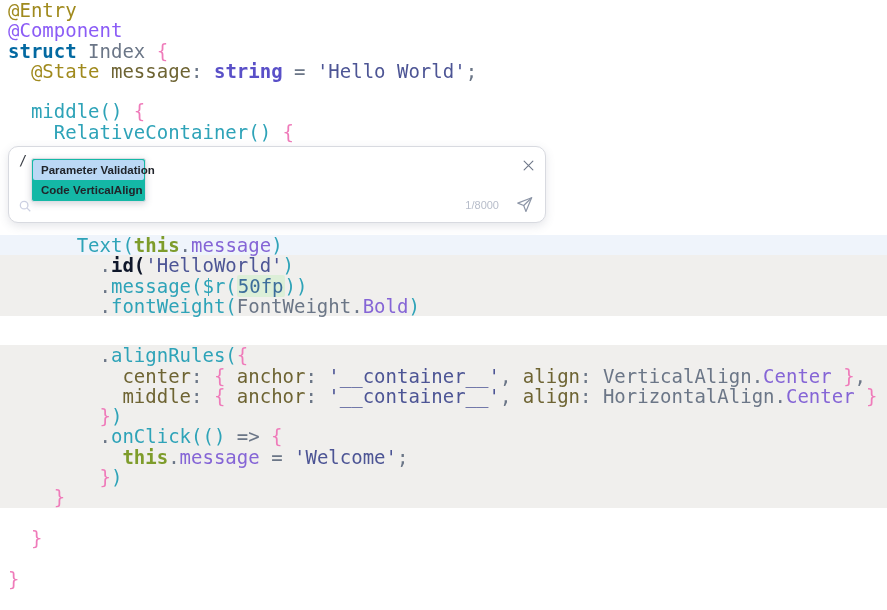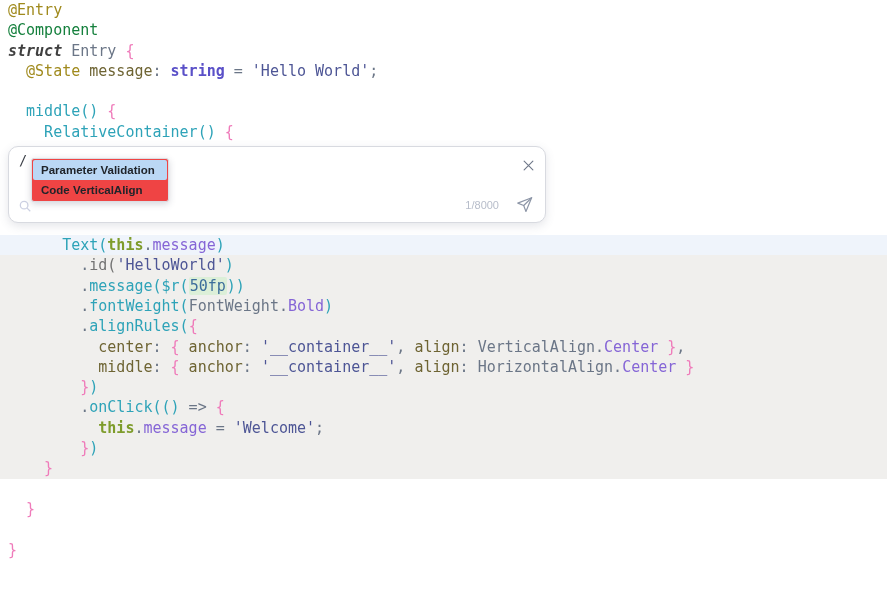--- a/index.html
+++ b/index.html
@@ -1,21 +1,21 @@
 <!DOCTYPE html>
 <html><head>
 <meta charset="utf-8">
 <style>
   * { margin:0; padding:0; box-sizing:border-box; }
   html,body { width:887px; height:610px; background:#ffffff; overflow:hidden;
               font-family:"Liberation Sans", sans-serif; }
   .editor { position:relative; width:887px; height:610px; }
   .code-block { width:100%; }
   .code-line { height:20.3px; line-height:20.3px; white-space:pre;
-               font-family:"DejaVu Sans Mono", monospace; font-size:15px;
+               font-family:"DejaVu Sans Mono", monospace; font-size:19px;
                padding-left:8px; width:100%; }
   .tok { white-space:pre; }
   .tok-hl { border-radius:2px; padding:0 1px; }
 
   
   .popup-gap { position:relative; height:93px; width:100%; }
   .ai-popup { position:absolute; left:8px; top:4px; width:538px; height:77px;
               background:#ffffff; border:1px solid #d8dae0; border-radius:10px;
               box-shadow:0 3px 10px rgba(90,95,120,0.16); }
   .typed { position:absolute; left:10px; top:3px; height:20px; line-height:20px;
@@ -23,36 +23,36 @@
   .close-btn { position:absolute; right:9px; top:11px; width:15px; height:15px;
                color:#6f7889; cursor:pointer; }
   .search-ic { position:absolute; left:9px; bottom:9px; width:14px; height:14px;
                color:#ccd0e2; }
   .counter { position:absolute; right:46px; bottom:11px; font-size:11px; color:#b7bdca; }
   .send-btn { position:absolute; right:11px; bottom:8px; width:19px; height:19px;
               color:#8d96a7; cursor:pointer; }
   .close-btn svg,.search-ic svg,.send-btn svg { width:100%; height:100%; display:block; }
 
   
-  .cmd-menu { position:absolute; left:22px; top:11px; width:138px;
-              background:#ef4444; border:1px solid #dcdee4; border-radius:3px;
+  .cmd-menu { position:absolute; left:22px; top:11px; width:115px;
+              background:#14b8a6; border:1px solid #dcdee4; border-radius:3px;
               box-shadow:0 2px 7px rgba(60,65,90,0.22); padding:1px; z-index:5; }
   .cmd-item { height:20px; line-height:20px; padding:0 8px; font-size:11.5px;
               font-weight:700; color:#20242a; white-space:nowrap; cursor:pointer;
               border-radius:2px; }
 </style>
 </head>
 <body>
 
 <div class="editor">
 
   <div class="code-block" id="code-before">
       <div class="code-line"><span class="tok" style="color: rgb(160, 138, 29);">@Entry</span></div>
-      <div class="code-line"><span class="tok" style="color: #15803d; margin-top: 32px;">@Component</span></div>
-      <div class="code-line"><span class="tok" style="color: #404040; font-weight: bold; font-style: italic;">struct</span><span class="tok" style="color: rgb(107, 118, 135);"> Entry </span><span class="tok" style="color: rgb(239, 123, 186);">{</span></div>
+      <div class="code-line"><span class="tok" style="color: #8b5cf6; margin-top: 32px;">@Component</span></div>
+      <div class="code-line"><span class="tok" style="color: #0369a1; font-weight: bold;">struct</span><span class="tok" style="color: rgb(107, 118, 135);"> Index </span><span class="tok" style="color: rgb(239, 123, 186);">{</span></div>
       <div class="code-line"><span class="tok" style="color: rgb(107, 118, 135);">  </span><span class="tok" style="color: rgb(160, 138, 29);">@State</span><span class="tok" style="color: rgb(110, 100, 51);"> message</span><span class="tok" style="color: rgb(107, 118, 135);">: </span><span class="tok" style="color: rgb(90, 80, 200); font-weight: bold;">string</span><span class="tok" style="color: rgb(107, 118, 135);"> = </span><span class="tok" style="color: rgb(77, 85, 149);">'Hello World'</span><span class="tok" style="color: rgb(107, 118, 135);">;</span></div>
       <div class="code-line"></div>
       <div class="code-line"><span class="tok" style="color: rgb(46, 163, 184);">  middle()</span><span class="tok" style="color: rgb(239, 123, 186);"> {</span></div>
       <div class="code-line"><span class="tok" style="color: rgb(46, 163, 184);">    RelativeContainer()</span><span class="tok" style="color: rgb(239, 123, 186);"> {</span></div>
     </div>
 
   <div class="popup-gap">
     <div class="ai-popup">
       <div class="typed">/</div>
 
@@ -80,24 +80,24 @@
 
       <div class="cmd-menu" id="cmd-menu">
           <div class="cmd-item" style="background: rgb(187, 216, 245);">Parameter Validation</div>
           <div class="cmd-item">Code VerticalAlign</div>
         </div>
     </div>
   </div>
 
   <div class="code-block" id="code-after">
       <div class="code-line" style="background: rgb(239, 244, 251);"><span class="tok" style="color: rgb(46, 163, 184);">      Text(</span><span class="tok" style="color: rgb(126, 156, 43); font-weight: bold;">this</span><span class="tok" style="color: rgb(107, 118, 135);">.</span><span class="tok" style="color: rgb(133, 101, 214);">message</span><span class="tok" style="color: rgb(46, 163, 184);">)</span></div>
-      <div class="code-line" style="background: rgb(240, 239, 237);"><span class="tok" style="color: rgb(107, 118, 135);">        .</span><span class="tok" style="color: #737373;">id(</span><span class="tok" style="color: rgb(77, 85, 149);">'HelloWorld'</span><span class="tok" style="color: rgb(46, 163, 184);">)</span></div>
+      <div class="code-line" style="background: rgb(240, 239, 237);"><span class="tok" style="color: rgb(107, 118, 135);">        .</span><span class="tok" style="color: #0f172a; font-weight: bold;">id(</span><span class="tok" style="color: rgb(77, 85, 149);">'HelloWorld'</span><span class="tok" style="color: rgb(46, 163, 184);">)</span></div>
       <div class="code-line" style="background: rgb(240, 239, 237);"><span class="tok" style="color: rgb(107, 118, 135);">        .</span><span class="tok" style="color: rgb(46, 163, 184);">message($r(</span><span class="tok tok-hl" style="color: rgb(60, 110, 155); background: rgb(220, 239, 216);">50fp</span><span class="tok" style="color: rgb(46, 163, 184);">))</span></div>
       <div class="code-line" style="background: rgb(240, 239, 237);"><span class="tok" style="color: rgb(107, 118, 135);">        .</span><span class="tok" style="color: rgb(46, 163, 184);">fontWeight(</span><span class="tok" style="color: rgb(107, 118, 135);">FontWeight.</span><span class="tok" style="color: rgb(133, 101, 214);">Bold</span><span class="tok" style="color: rgb(46, 163, 184);">)</span></div>
-      <div class="code-line" style="background: rgb(240, 239, 237);"><span class="tok" style="color: rgb(107, 118, 135);">        .</span><span class="tok" style="color: rgb(46, 163, 184);">alignRules(</span><span class="tok" style="color: rgb(239, 123, 186);">{</span></div>
+      <div class="code-line" style="background: rgb(240, 239, 237); margin-top: 29px;"><span class="tok" style="color: rgb(107, 118, 135);">        .</span><span class="tok" style="color: rgb(46, 163, 184);">alignRules(</span><span class="tok" style="color: rgb(239, 123, 186);">{</span></div>
       <div class="code-line" style="background: rgb(240, 239, 237);"><span class="tok" style="color: rgb(110, 100, 51);">          center</span><span class="tok" style="color: rgb(107, 118, 135);">: </span><span class="tok" style="color: rgb(239, 123, 186);">{</span><span class="tok" style="color: rgb(110, 100, 51);"> anchor</span><span class="tok" style="color: rgb(107, 118, 135);">: </span><span class="tok" style="color: rgb(77, 85, 149);">'__container__'</span><span class="tok" style="color: rgb(107, 118, 135);">, </span><span class="tok" style="color: rgb(110, 100, 51);">align</span><span class="tok" style="color: rgb(107, 118, 135);">: </span><span class="tok" style="color: rgb(107, 118, 135);">VerticalAlign.</span><span class="tok" style="color: rgb(133, 101, 214);">Center</span><span class="tok" style="color: rgb(239, 123, 186);"> }</span><span class="tok" style="color: rgb(107, 118, 135);">,</span></div>
       <div class="code-line" style="background: rgb(240, 239, 237);"><span class="tok" style="color: rgb(110, 100, 51);">          middle</span><span class="tok" style="color: rgb(107, 118, 135);">: </span><span class="tok" style="color: rgb(239, 123, 186);">{</span><span class="tok" style="color: rgb(110, 100, 51);"> anchor</span><span class="tok" style="color: rgb(107, 118, 135);">: </span><span class="tok" style="color: rgb(77, 85, 149);">'__container__'</span><span class="tok" style="color: rgb(107, 118, 135);">, </span><span class="tok" style="color: rgb(110, 100, 51);">align</span><span class="tok" style="color: rgb(107, 118, 135);">: </span><span class="tok" style="color: rgb(107, 118, 135);">HorizontalAlign.</span><span class="tok" style="color: rgb(133, 101, 214);">Center</span><span class="tok" style="color: rgb(239, 123, 186);"> }</span></div>
       <div class="code-line" style="background: rgb(240, 239, 237);"><span class="tok" style="color: rgb(239, 123, 186);">        }</span><span class="tok" style="color: rgb(46, 163, 184);">)</span></div>
       <div class="code-line" style="background: rgb(240, 239, 237);"><span class="tok" style="color: rgb(107, 118, 135);">        .</span><span class="tok" style="color: rgb(46, 163, 184); text-align: right;">onClick(()</span><span class="tok" style="color: rgb(107, 118, 135);"> =&gt; </span><span class="tok" style="color: rgb(239, 123, 186);">{</span></div>
       <div class="code-line" style="background: rgb(240, 239, 237);"><span class="tok" style="color: rgb(126, 156, 43); font-weight: bold;">          this</span><span class="tok" style="color: rgb(107, 118, 135);">.</span><span class="tok" style="color: rgb(133, 101, 214);">message</span><span class="tok" style="color: rgb(107, 118, 135);"> = </span><span class="tok" style="color: rgb(77, 85, 149);">'Welcome'</span><span class="tok" style="color: rgb(107, 118, 135);">;</span></div>
       <div class="code-line" style="background: rgb(240, 239, 237);"><span class="tok" style="color: rgb(239, 123, 186);">        }</span><span class="tok" style="color: rgb(46, 163, 184);">)</span></div>
       <div class="code-line" style="background: rgb(240, 239, 237);"><span class="tok" style="color: rgb(239, 123, 186);">    }</span></div>
       <div class="code-line"></div>
       <div class="code-line"><span class="tok" style="color: rgb(239, 123, 186);">  }</span></div>
       <div class="code-line"></div>

